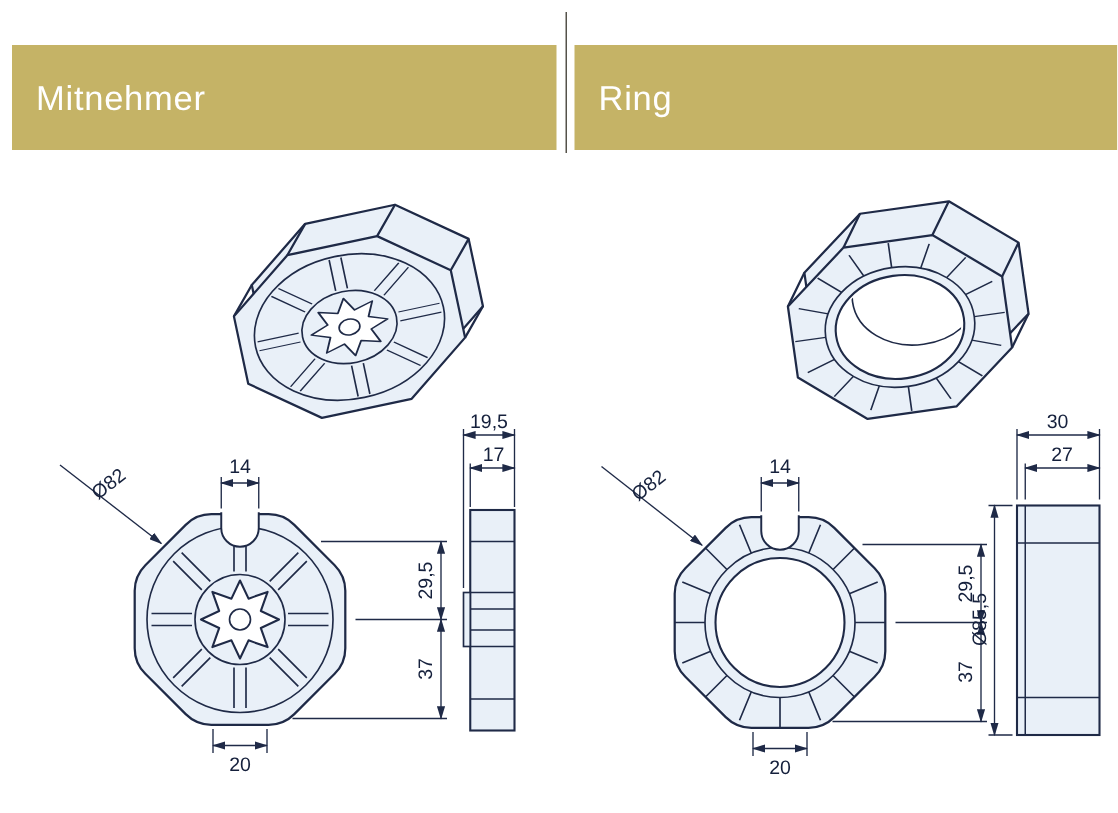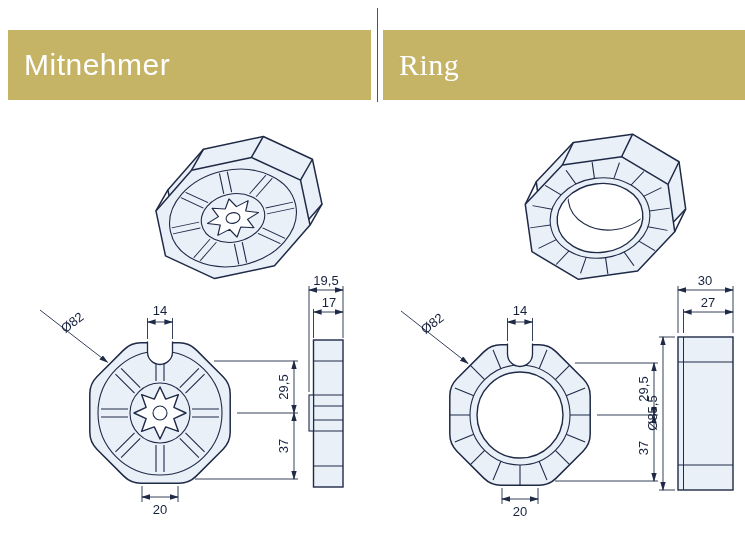--- a/index.html
+++ b/index.html
@@ -1,22 +1,22 @@
 <!DOCTYPE html>
 <html><head>
 <meta charset="utf-8">
 <style>
   html,body{margin:0;padding:0;background:#fff;}
   .page{position:relative;width:745px;height:542px;background:#ffffff;overflow:hidden;
         font-family:"Liberation Sans",sans-serif;}
   .panel-header{position:absolute;top:30px;height:70px;background:#c5b366;
         display:flex;align-items:center;padding-left:16px;box-sizing:border-box;}
   .panel-header.hl{left:8px;width:363px;}
-  .panel-header.hr{left:383px;width:362px;font-family:Liberation Serif, serif;}
-  .panel-title{margin:0;font-size:30px;font-weight:400;color:#ffffff;letter-spacing:0.5px;}
+  .panel-header.hr{left:383px;width:362px;}
+  .panel-title{margin:0;font-size:23px;font-weight:400;color:#ffffff;letter-spacing:0.5px;}
   .divider{position:absolute;left:377px;top:8px;width:1px;height:94px;background:#55524a;}
   .drawing{position:absolute;top:100px;}
   #drawL{left:0;}
   #drawR{left:377px;}
   text.dim{font-family:"Liberation Sans",sans-serif;font-size:13px;fill:#15203c;}
   .iso *{vector-effect:non-scaling-stroke;}
 </style>
 </head>
 <body>
 

